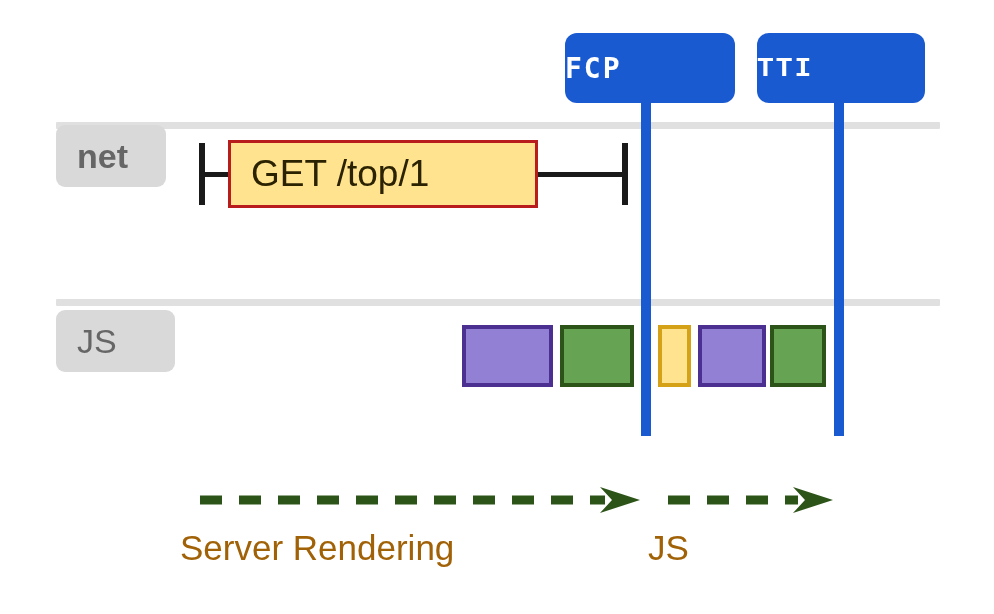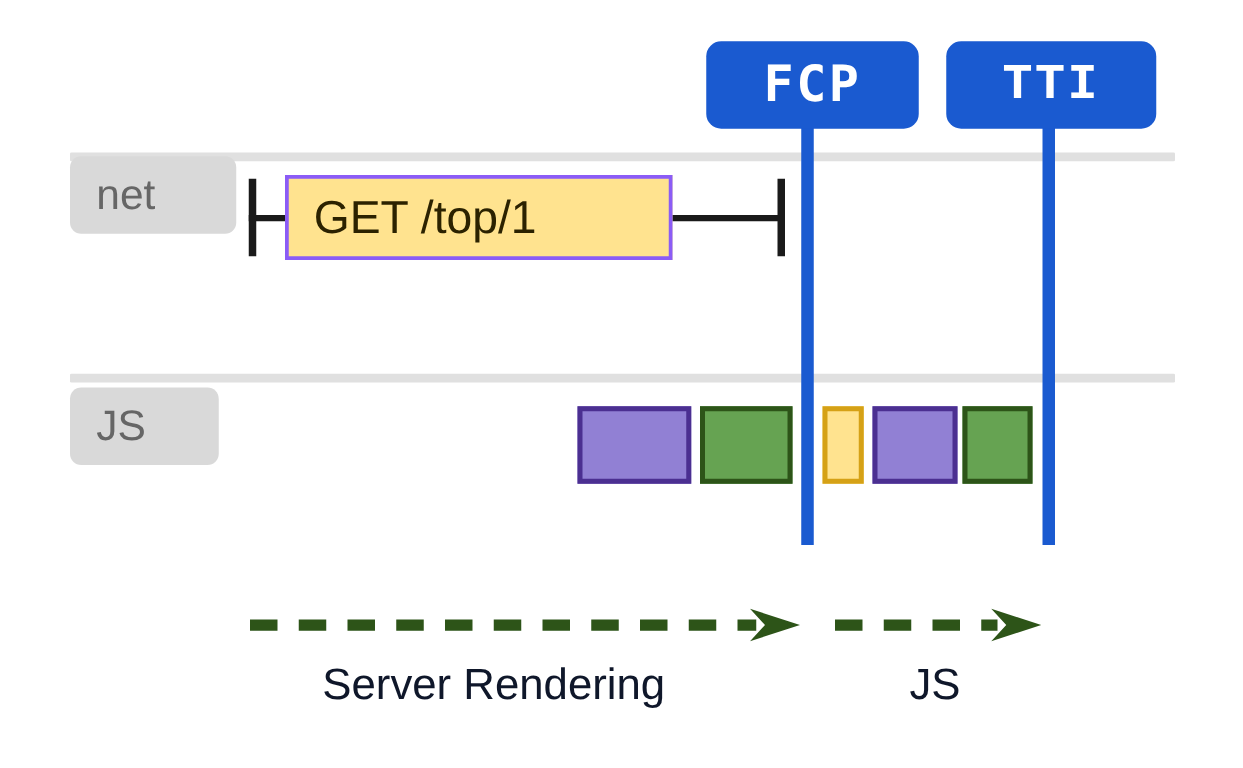--- a/index.html
+++ b/index.html
@@ -34,36 +34,35 @@
     background: #d9d9d9;
     border-radius: 9px;
     color: #666666;
     display: flex;
     align-items: center;
     padding-left: 21px;
     box-sizing: border-box;
     font-size: 34px;
     letter-spacing: 0px;
   }
-  #net-badge { left: 56px; top: 125px; width: 133px; height: 62px; }
+  #net-badge { left: 56px; top: 125px; width: 110px; height: 62px; font-weight: bold; }
   #js-badge  { left: 56px; top: 310px; width: 119px; height: 62px; }
 
   
   .marker-badge {
     position: absolute;
     background: #1a5ad0;
     border-radius: 12px;
     color: #ffffff;
     font-family: "DejaVu Sans Mono", "Liberation Mono", monospace;
     font-weight: bold;
-    font-size: 40px;
+    font-size: 28px;
     letter-spacing: 2px;
     display: flex;
     align-items: center;
-    justify-content: center;
     box-sizing: border-box;
   }
   #fcp-badge { left: 565px; top: 33px; width: 170px; height: 70px; }
   #tti-badge { left: 757px; top: 33px; width: 168px; height: 70px; font-family: Liberation Mono, monospace; }
 
   
   .marker-line {
     position: absolute;
     width: 10px;
     background: #1a5ad0;
@@ -90,21 +89,21 @@
   #net-whisker-left  { left: 199px; }
   #net-whisker-right { left: 622px; }
 
   #net-request-box {
     position: absolute;
     left: 228px;
     top: 140px;
     width: 310px;
     height: 68px;
     background: #ffe38f;
-    border: 3px solid #8b5cf6;
+    border: 3px solid #b91c1c;
     box-sizing: border-box;
     display: flex;
     align-items: center;
     padding-left: 20px;
     font-size: 37px;
     color: #2b2200;
   }
 
   
   .js-block {
@@ -118,23 +117,22 @@
 
   
   .phase-arrow {
     position: absolute;
     top: 487px;
     height: 26px;
   }
   .phase-arrow svg { display: block; overflow: visible; }
   .phase-label {
     position: absolute;
-    color: #0f172a;
+    color: #a16207;
     font-size: 35px;
-    text-align: center;
   }
   #server-rendering-label { left: 180px; top: 528px; width: 430px; }
   #js-phase-label         { left: 648px; top: 528px; width: 200px; }
 </style>
 </head>
 <body>
 
 <div id="stage">
 
   <div class="track-line" id="net-track-line"></div>

